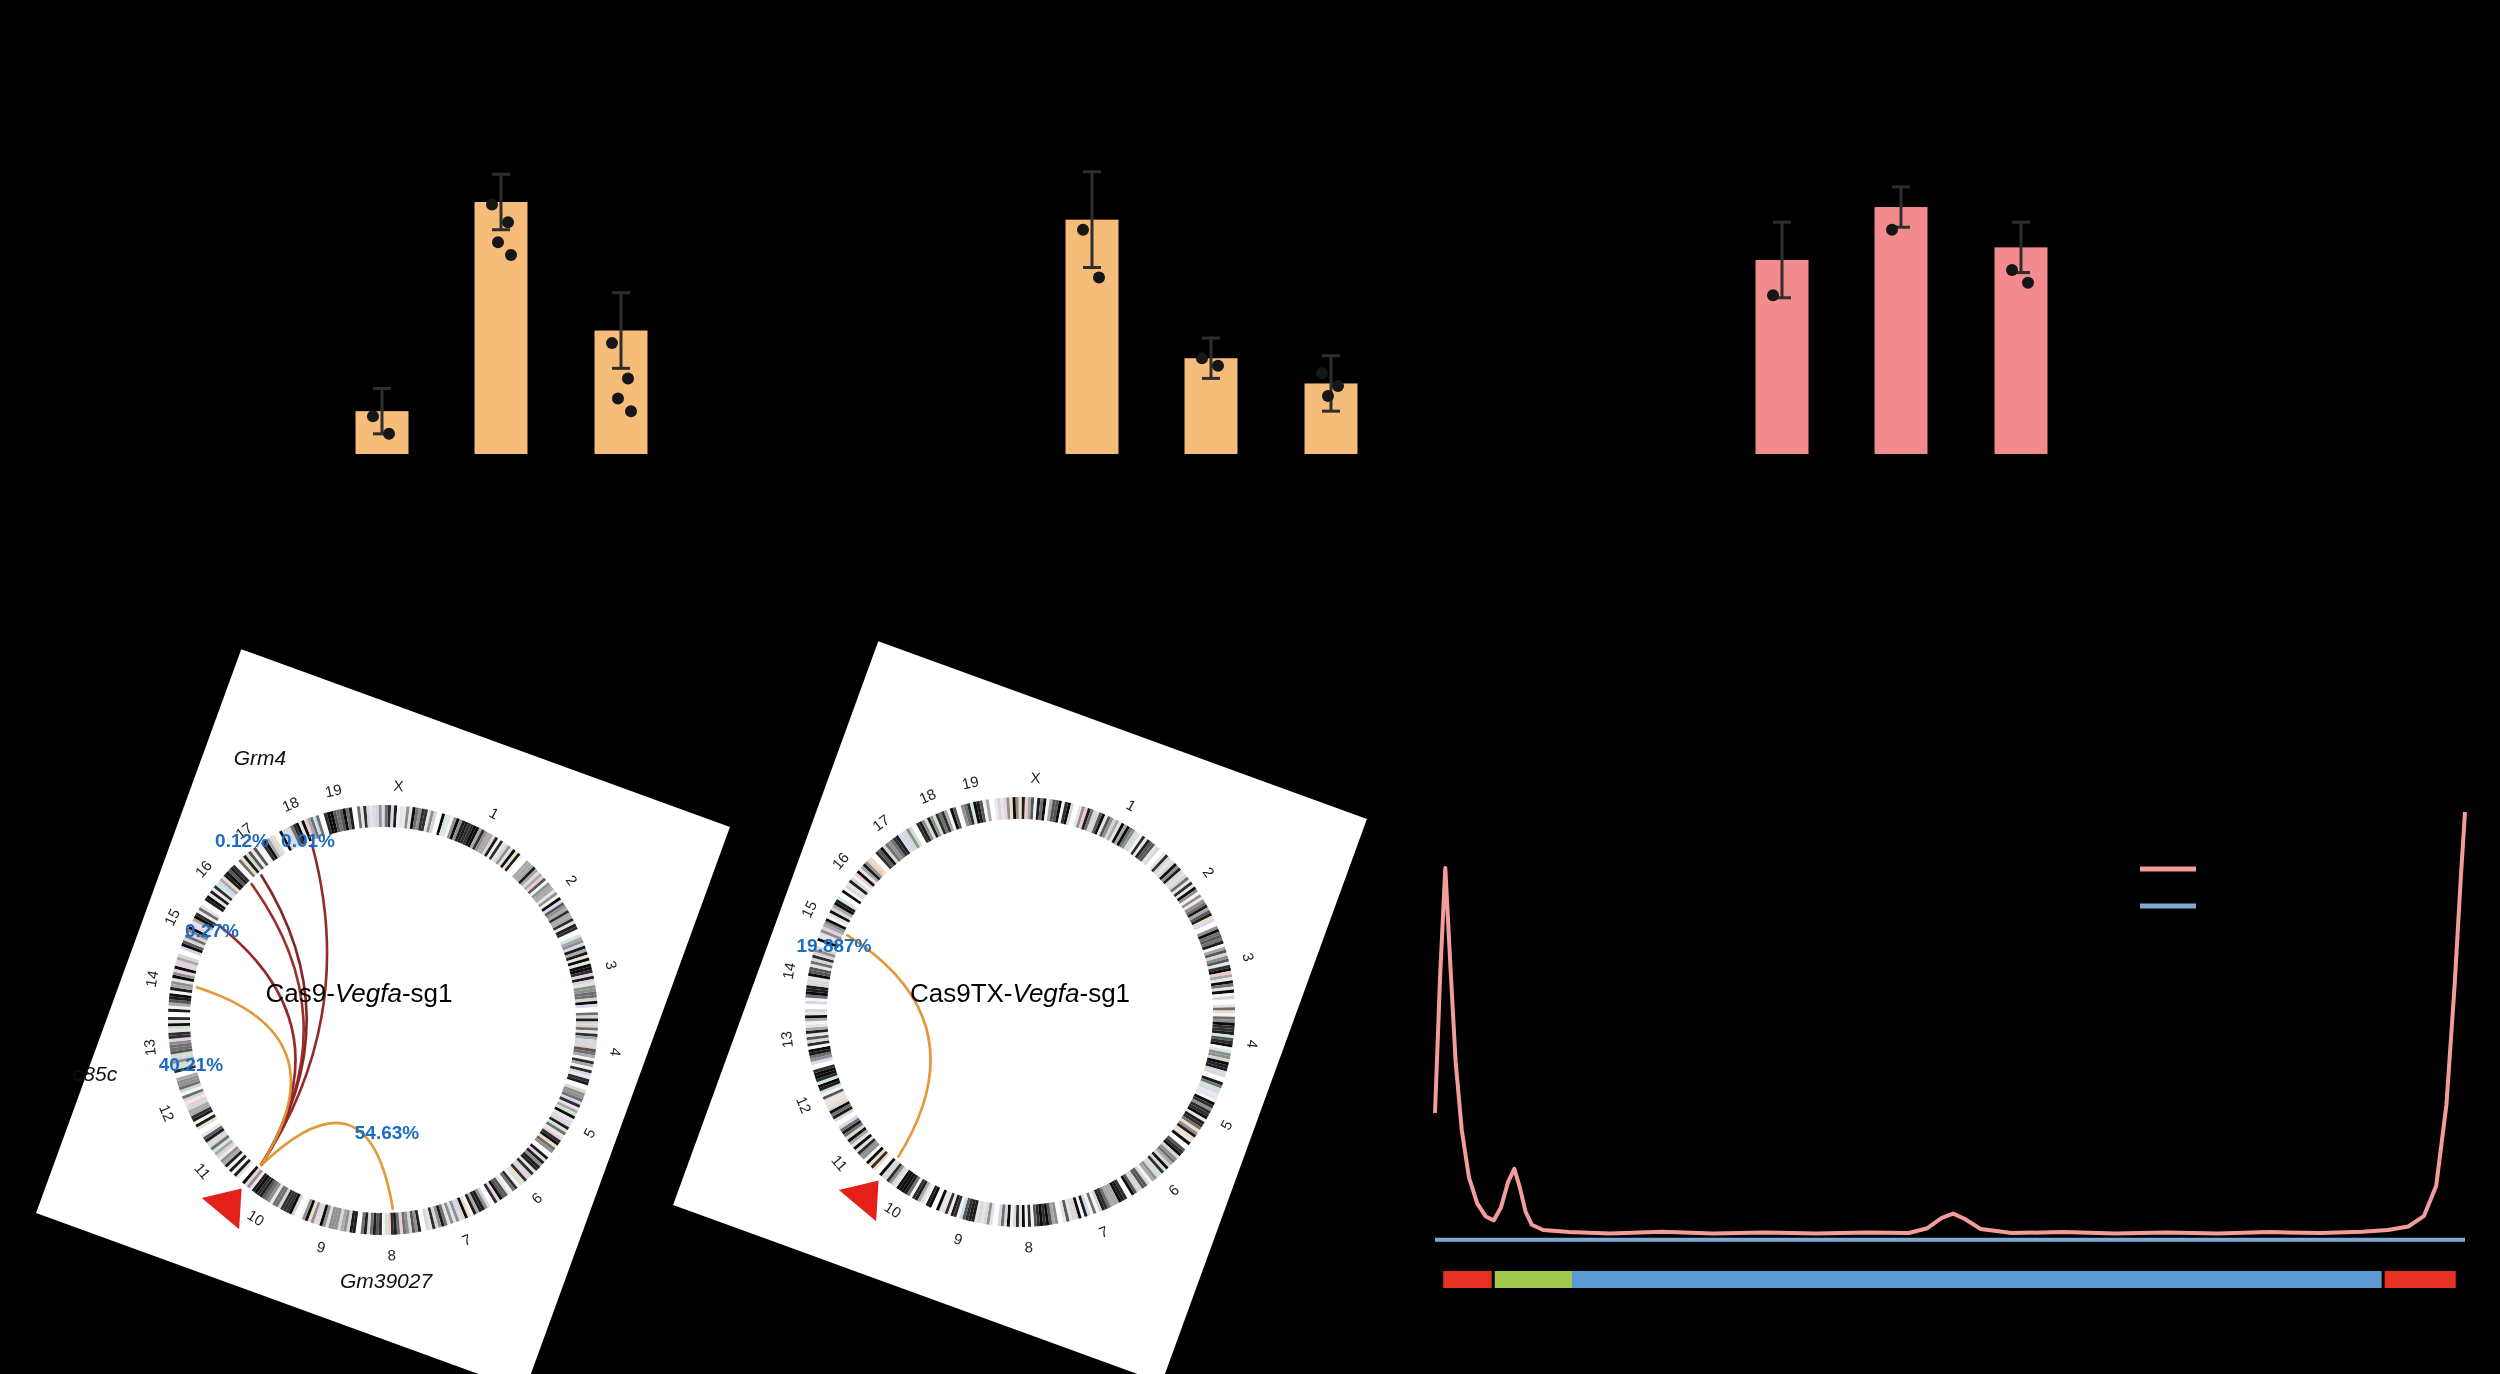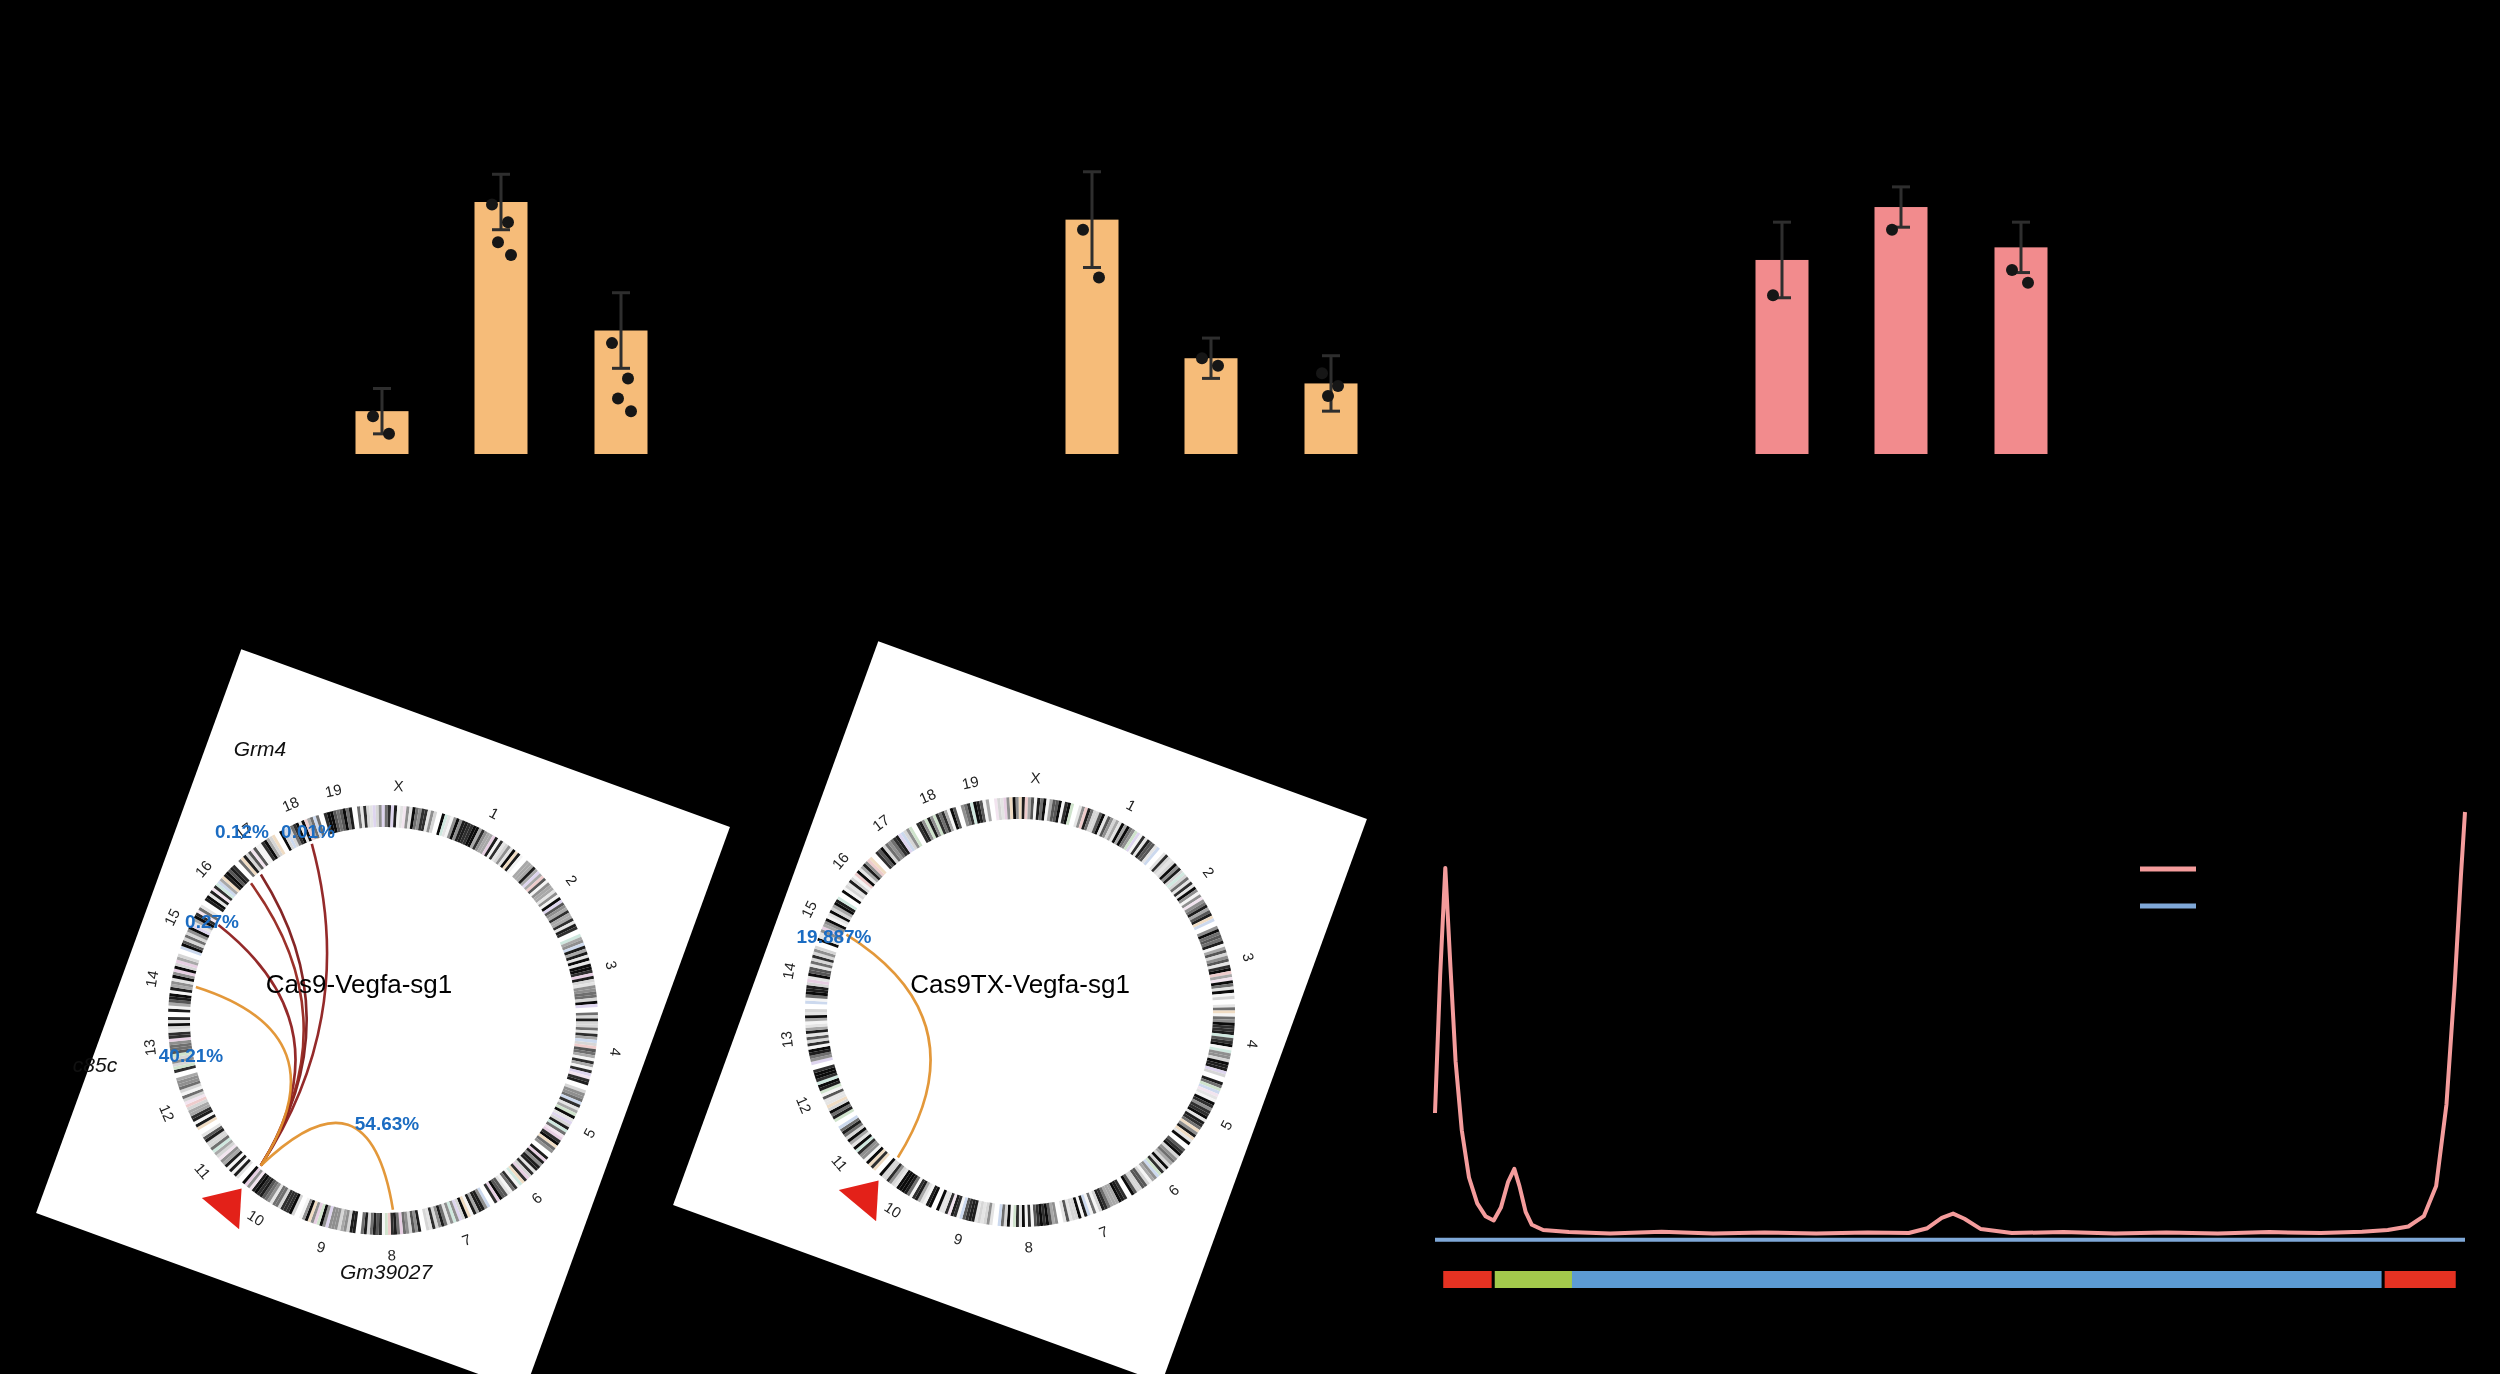--- a/index.html
+++ b/index.html
@@ -1,24 +1,24 @@
 <!DOCTYPE html>
 <html><head>
 <meta charset="utf-8">
 <style>
   html,body{margin:0;padding:0;background:#000;}
   body{width:2500px;height:1374px;overflow:hidden;position:relative;
        font-family:"Liberation Sans",sans-serif;}
   #figure{position:absolute;left:0;top:0;width:2500px;height:1374px;}
   svg.panel{position:absolute;overflow:hidden;}
-  .lbl{position:absolute;transform:translate(-50%,-50%);white-space:nowrap;z-index:5;}
+  .lbl{position:absolute;transform:translate(-50%,-50%);white-space:nowrap;z-index:5;margin-top:9px;}
   .pct{color:#1B6CC2;font-size:19px;font-weight:bold;}
   .gene{color:#111;font-style:italic;font-size:21px;}
   .center-lbl{color:#000;font-size:26px;}
-  .it{}
+  .it{font-style:italic;}
 </style>
 </head>
 <body>
 
 <div id="figure">
 
   <svg id="bars0" class="panel" style="left:330px;top:150px" width="360" height="330">
       <rect x="25.5" y="261.15999999999997" width="53" height="42.84" fill="#F6BC79"></rect>
       <g stroke="#2e2e2e" stroke-width="3">
         <line x1="52" y1="238.48000000000002" x2="52" y2="283.84"></line>

